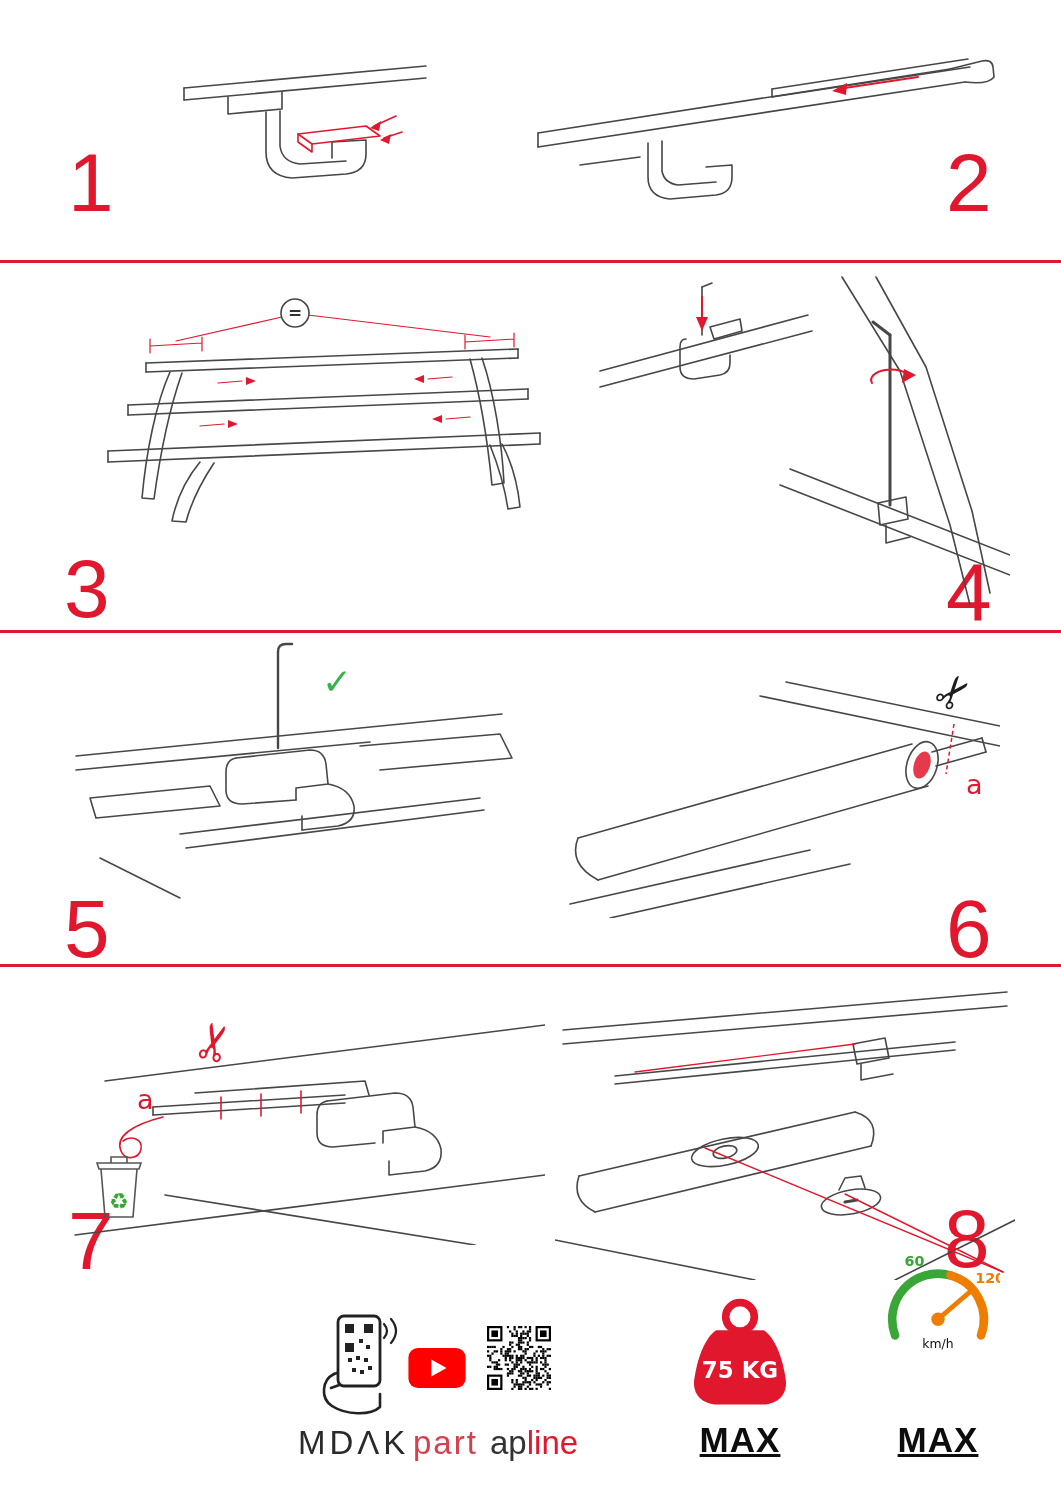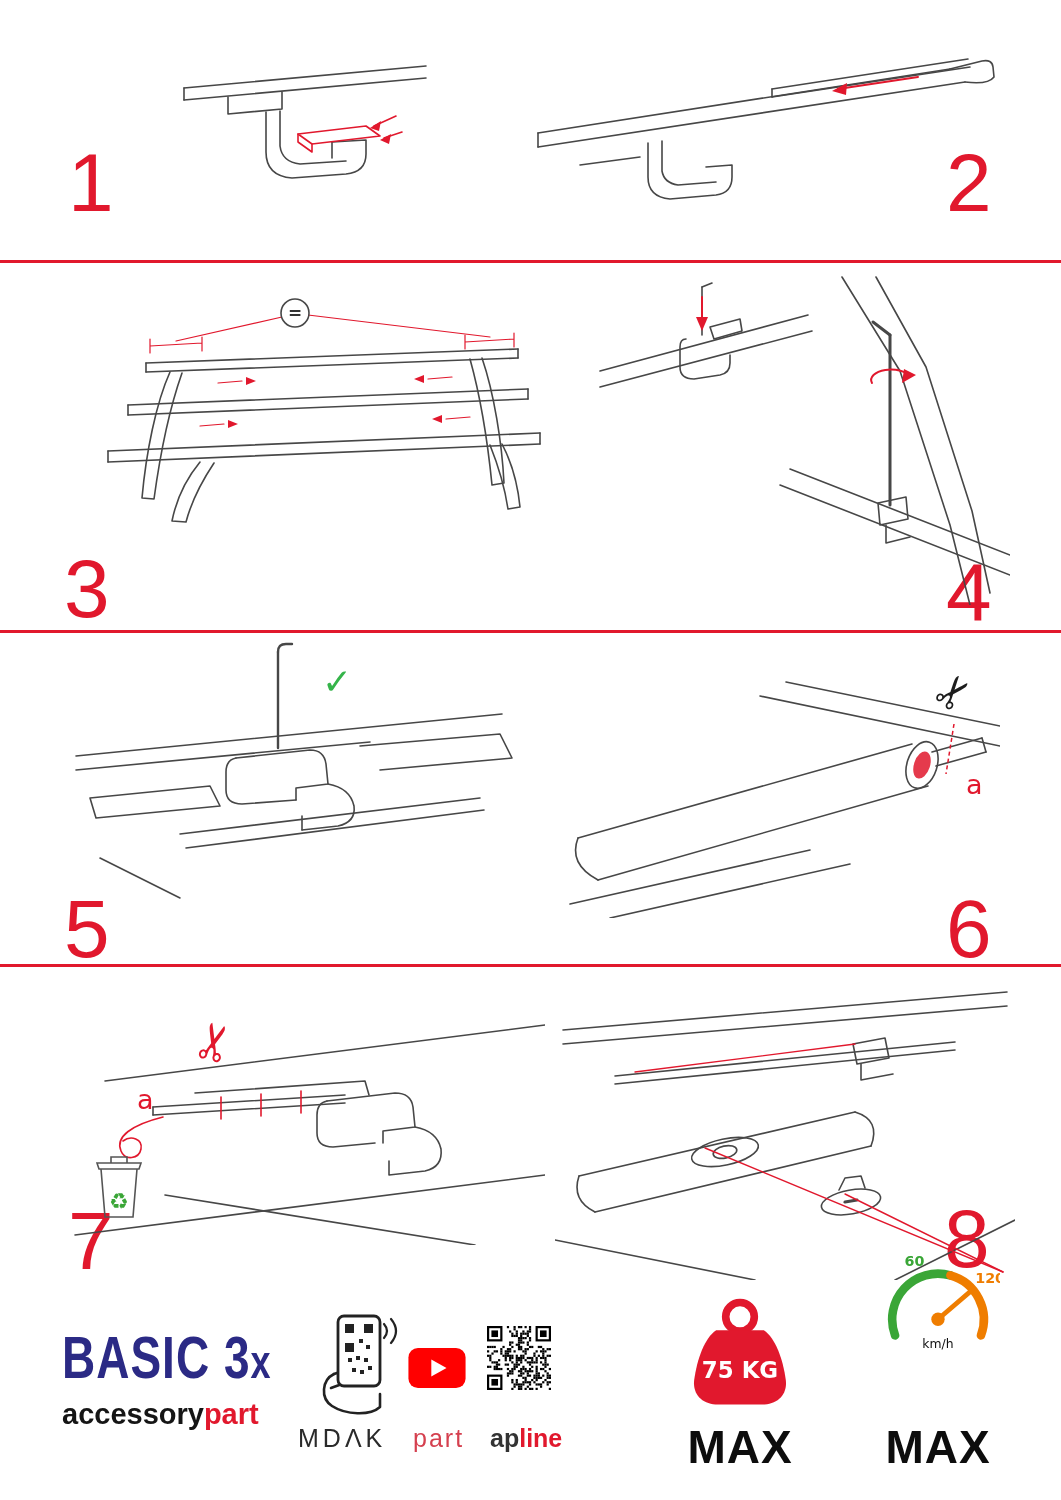--- a/index.html
+++ b/index.html
@@ -17,22 +17,22 @@
   .redline { stroke:#e1182d; fill:none; stroke-linecap:round; stroke-linejoin:round; }
 
   
   .brand-block { position:absolute; left:62px; top:1322px; width:230px; }
   .brand-name { font-size:46px; font-weight:bold; color:#2b2a85; letter-spacing:1px;
                 transform:scaleY(1.3); transform-origin:top left; white-space:nowrap; }
   .brand-name .suffix { font-size:36px; }
   .brand-sub { margin-top:22px; font-size:29px; font-weight:bold; letter-spacing:0; white-space:nowrap; }
   .brand-sub .dark { color:#151515; }
   .red { color:#e1182d; }
-  .logo-label { position:absolute; font-size:25px; color:#2a2a2a; white-space:nowrap; }
-  .max-label { position:absolute; width:124px; text-align:center; font-size:46px; font-weight:bold; color:#0d0d0d; letter-spacing:1px; }
+  .logo-label { position:absolute; font-size:33px; color:#2a2a2a; white-space:nowrap; }
+  .max-label { position:absolute; width:124px; text-align:center; font-size:35px; font-weight:bold; color:#0d0d0d; letter-spacing:1px;text-decoration:underline; }
 </style>
 </head>
 <body>
 
 <div class="page">
 
   <div class="step-number" style="left:68px; top:142px;">1</div>
   <div class="step-number" style="left:946px; top:142px;">2</div>
   <div class="step-number" style="left:64px; top:548px;">3</div>
   <div class="step-number" style="left:946px; top:552px;">4</div>
@@ -258,24 +258,20 @@
         <path d="M340,300 L460,240"></path>
       </g>
       <g class="redline" stroke-width="1.4">
         <path d="M80,92 L300,64"></path>
         <path d="M448,292 L150,168"></path>
         <path d="M448,292 L290,214"></path>
       </g>
     </svg>
   </div>
 
-  <div class="brand-block">
-    <div class="brand-name"><span>BASIC 3</span><span class="suffix">x</span></div>
-    <div class="brand-sub"><span class="dark">accessory</span><span class="red">part</span></div>
-  </div>
 
   <div class="illu" style="left:312px; top:1312px;">
     <svg width="88" height="108" viewBox="0 0 88 108">
       <g stroke="#222" stroke-width="2.6" fill="none" stroke-linecap="round" stroke-linejoin="round">
         <path d="M22,62 C10,68 8,86 20,94 C34,103 58,104 68,95 L68,82"></path>
         <path d="M22,62 L34,58"></path>
         <path d="M19,76 L30,72"></path>
       </g>
       <rect x="26" y="4" width="42" height="70" rx="6" fill="#fff" stroke="#222" stroke-width="2.8"></rect>
       <g stroke="#222" stroke-width="2.2" fill="none" stroke-linecap="round">
@@ -570,21 +566,21 @@
           <rect x="14" y="28" width="1" height="1"></rect>
           <rect x="15" y="28" width="1" height="1"></rect>
           <rect x="17" y="28" width="1" height="1"></rect>
           <rect x="19" y="28" width="1" height="1"></rect>
           <rect x="20" y="28" width="1" height="1"></rect>
           <rect x="22" y="28" width="1" height="1"></rect>
           <rect x="28" y="28" width="1" height="1"></rect>
         </g>
     </svg>
   </div>
-  <div class="logo-label" style="left:490px; top:1424px; font-weight:bold;"><span style="color:#333;">ap</span><span class="red">line</span></div>
+  <div class="logo-label" style="left:490px; top:1424px; font-weight:normal;"><span style="color:#333;">ap</span><span class="red">line</span></div>
 
   <div class="illu" style="left:678px; top:1292px;">
     <svg width="124" height="124" viewBox="0 0 130 130">
       <circle cx="65" cy="26" r="15" fill="none" stroke="#e1182d" stroke-width="8"></circle>
       <path d="M40,40 C28,48 20,70 17,92 C15,108 26,118 42,118 L88,118 C104,118 115,108 113,92 C110,70 102,48 90,40 Z" fill="#e1182d"></path>
       <text x="65" y="90" text-anchor="middle" font-size="24" font-weight="bold" fill="#ffffff">75 KG</text>
     </svg>
   </div>
   <div class="max-label" style="left:678px; top:1420px;">MAX</div>
 

